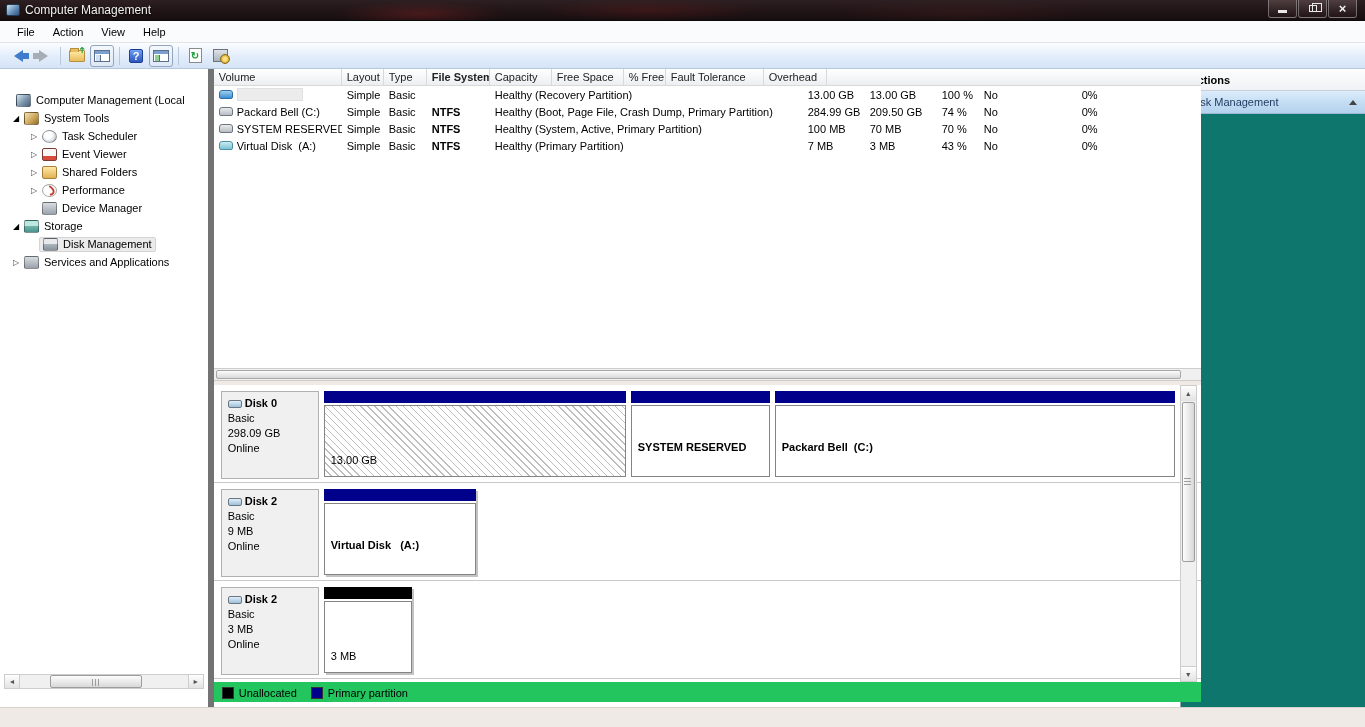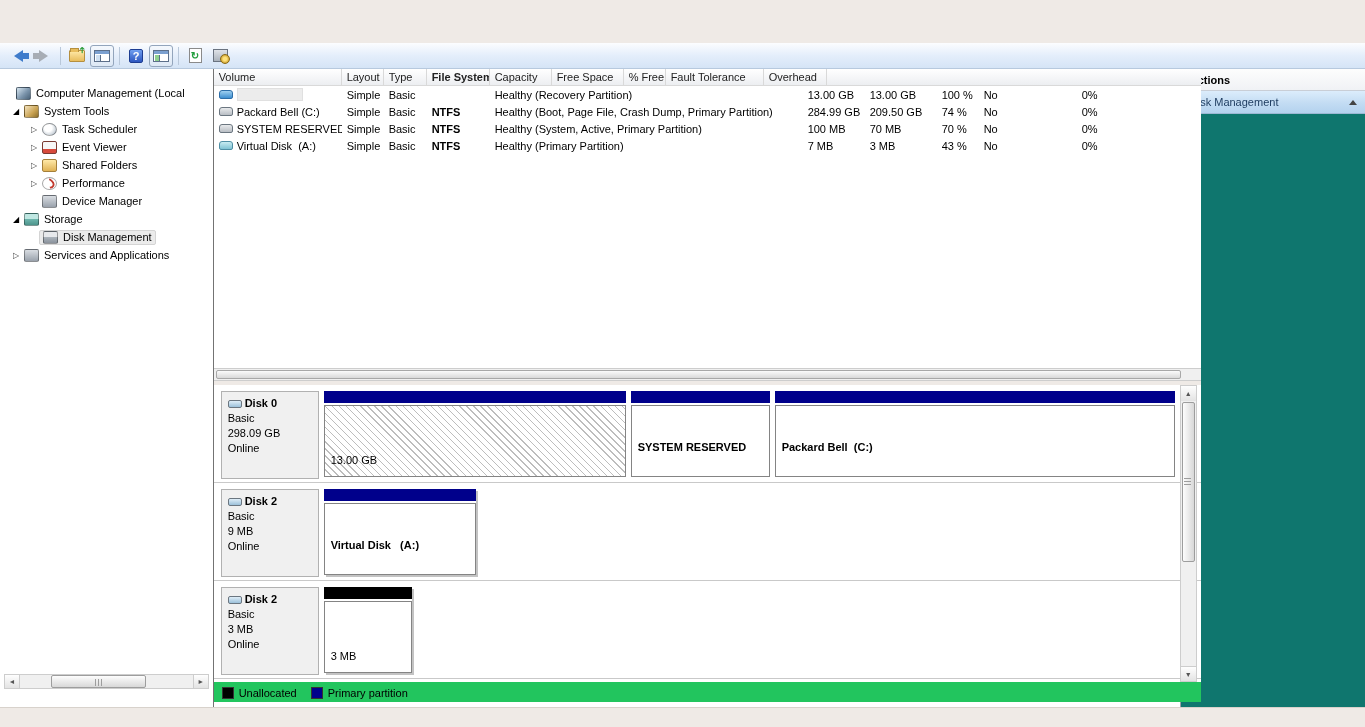--- a/index.html
+++ b/index.html
@@ -50,21 +50,21 @@
   .ico-window:before { content:""; position:absolute; top:0; left:0; right:0; height:3px; background:#7ba0d0; }
   .ico-window.left-pane:after { content:""; position:absolute; top:4px; left:1px; width:4px; height:6px; background:#cfe0f2; border-right:1px solid #5c6f8a; }
   .ico-window.right-pane:after { content:""; position:absolute; top:4px; left:1px; width:4px; height:6px; background:#8fd08f; border-right:1px solid #5c6f8a; }
   .ico-help { width:14px; height:14px; background:linear-gradient(180deg,#6f9ff0,#2c56c0); border:1px solid #1d3d92; border-radius:2px; color:#fff; font-weight:bold; font-size:11px; display:flex; align-items:center; justify-content:center; }
   .ico-refresh { width:13px; height:15px; background:#fff; border:1px solid #8a8a8a; display:flex; align-items:center; justify-content:center; color:#1f9e3c; font-weight:bold; font-size:10px; }
   .ico-rescan { width:15px; height:13px; background:linear-gradient(180deg,#dfe3e8,#aab2bc); border:1px solid #6a7380; position:relative; }
   .ico-rescan:after { content:""; position:absolute; right:-3px; bottom:-3px; width:8px; height:8px; border-radius:50%; background:radial-gradient(circle,#ffe27a 30%,#c89b2a 80%); border:1px solid #8a6a14; }
 
   
   .content { position:absolute; top:69px; left:0; width:1365px; height:638px; display:flex; background:#fff; }
-  .tree-panel { width:218px; height:100%; background:#fff; border-right:1px solid #737373; position:relative; padding-top:15px; }
+  .tree-panel { width:218px; height:100%; background:#fff; border-right:6px solid #737373; position:relative; padding-top:22px; }
   .main-panel { width:987px; height:100%; position:relative; background:#fff; border-right:1px solid #989ea6; }
   .actions-panel { width:188px; height:100%; background:#0f766e;text-align:right; }
   .bottom-strip { position:absolute; top:707px; left:0; width:1365px; height:20px; background:#efeae6; border-top:1px solid #d8d2cc; }
 
   
   .tree-row { height:18px; display:flex; align-items:center; white-space:pre; cursor:pointer; }
   .tw { width:16px; text-align:center; font-size:8px; color:#444; flex:none; }
   .tw.open { color:#000; }
   .ticon { width:15px; height:13px; flex:none; margin-right:5px; border-radius:2px; border:1px solid rgba(0,0,0,.35); }
   .i-computer { background:linear-gradient(135deg,#d7e6f0,#7d96ad 55%,#4a6379); }
@@ -156,21 +156,42 @@
   .actions-section .spacer, .actions-item .spacer { flex:1; }
   .tri-up { width:0; height:0; border-left:4px solid transparent; border-right:4px solid transparent; border-bottom:5px solid #444; }
   .tri-right { width:0; height:0; border-top:4px solid transparent; border-bottom:4px solid transparent; border-left:5px solid #333; }
   .actions-item { height:22px; display:flex; align-items:center; padding:0 8px 0 40px; cursor:pointer; margin-top:7px; }
 </style>
 </head>
 <body>
 
 <div class="window">
 
-
+  <div class="titlebar">
+    <div class="title-icon"></div>
+    <div class="title-text">Computer Management</div>
+    <div class="win-controls">
+      <div class="win-btn">
+          <div class="glyph-min"></div>
+        </div>
+      <div class="win-btn">
+          <div class="glyph-restore"></div>
+        </div>
+      <div class="win-btn">
+          <div class="glyph-close">×</div>
+        </div>
+    </div>
+  </div>
+
+  <div class="menubar">
+    <div class="menu-item">File</div>
+    <div class="menu-item">Action</div>
+    <div class="menu-item">View</div>
+    <div class="menu-item">Help</div>
+  </div>
 
   <div class="toolbar">
     <div class="tbtn">
         <div class="arrow-back"></div>
       </div>
     <div class="tbtn">
         <div class="arrow-fwd"></div>
       </div>
     <div class="tsep"></div>
     <div class="tbtn">

